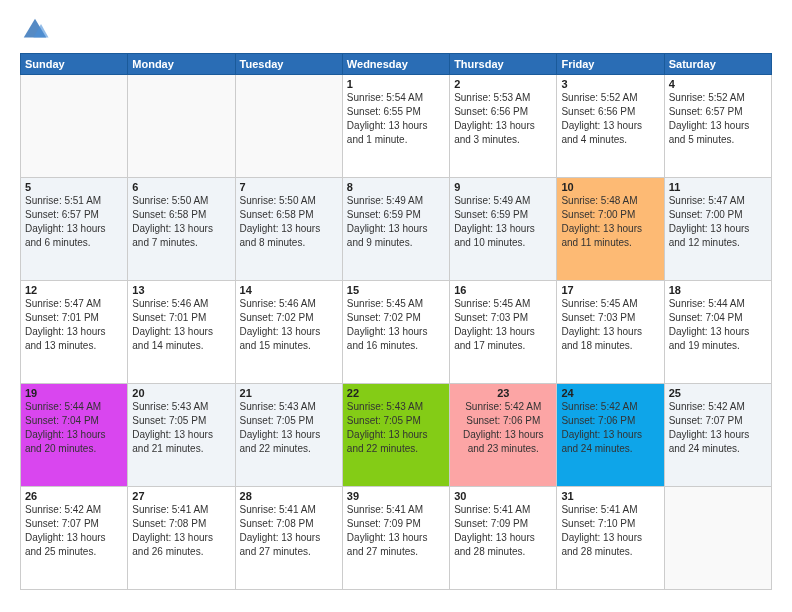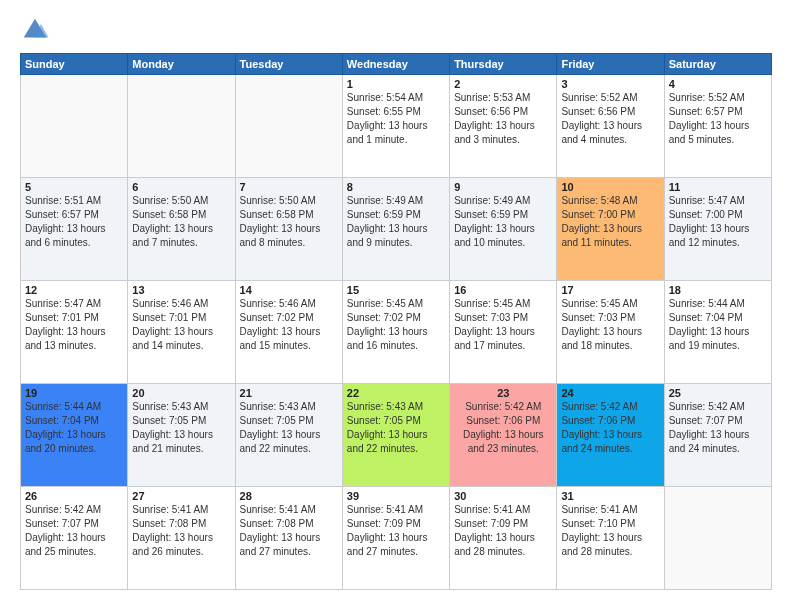--- a/index.html
+++ b/index.html
@@ -260,42 +260,42 @@
           </td>
           <td>
             <span class="day-num">18</span>
             <div class="day-info" style="white-space: pre-line;">Sunrise: 5:44 AM
 Sunset: 7:04 PM
 Daylight: 13 hours
 and 19 minutes.</div>
           </td>
         </tr>
         <tr>
-          <td style="background: #3b82f6;">
+          <td style="background: #d946ef;">
             <span class="day-num">19</span>
             <div class="day-info" style="white-space: pre-line;">Sunrise: 5:44 AM
 Sunset: 7:04 PM
 Daylight: 13 hours
 and 20 minutes.</div>
           </td>
           <td style="background: rgb(240, 244, 248);">
             <span class="day-num">20</span>
             <div class="day-info" style="white-space: pre-line;">Sunrise: 5:43 AM
 Sunset: 7:05 PM
 Daylight: 13 hours
 and 21 minutes.</div>
           </td>
           <td style="background: rgb(240, 244, 248);">
             <span class="day-num">21</span>
             <div class="day-info" style="white-space: pre-line;">Sunrise: 5:43 AM
 Sunset: 7:05 PM
 Daylight: 13 hours
 and 22 minutes.</div>
           </td>
-          <td style="background: #bef264;">
+          <td style="background: #84cc16;">
             <span class="day-num">22</span>
             <div class="day-info" style="white-space: pre-line;">Sunrise: 5:43 AM
 Sunset: 7:05 PM
 Daylight: 13 hours
 and 22 minutes.</div>
           </td>
           <td style="background: #fca5a5; text-align: center;">
             <span class="day-num">23</span>
             <div class="day-info" style="white-space: pre-line;">Sunrise: 5:42 AM
 Sunset: 7:06 PM

